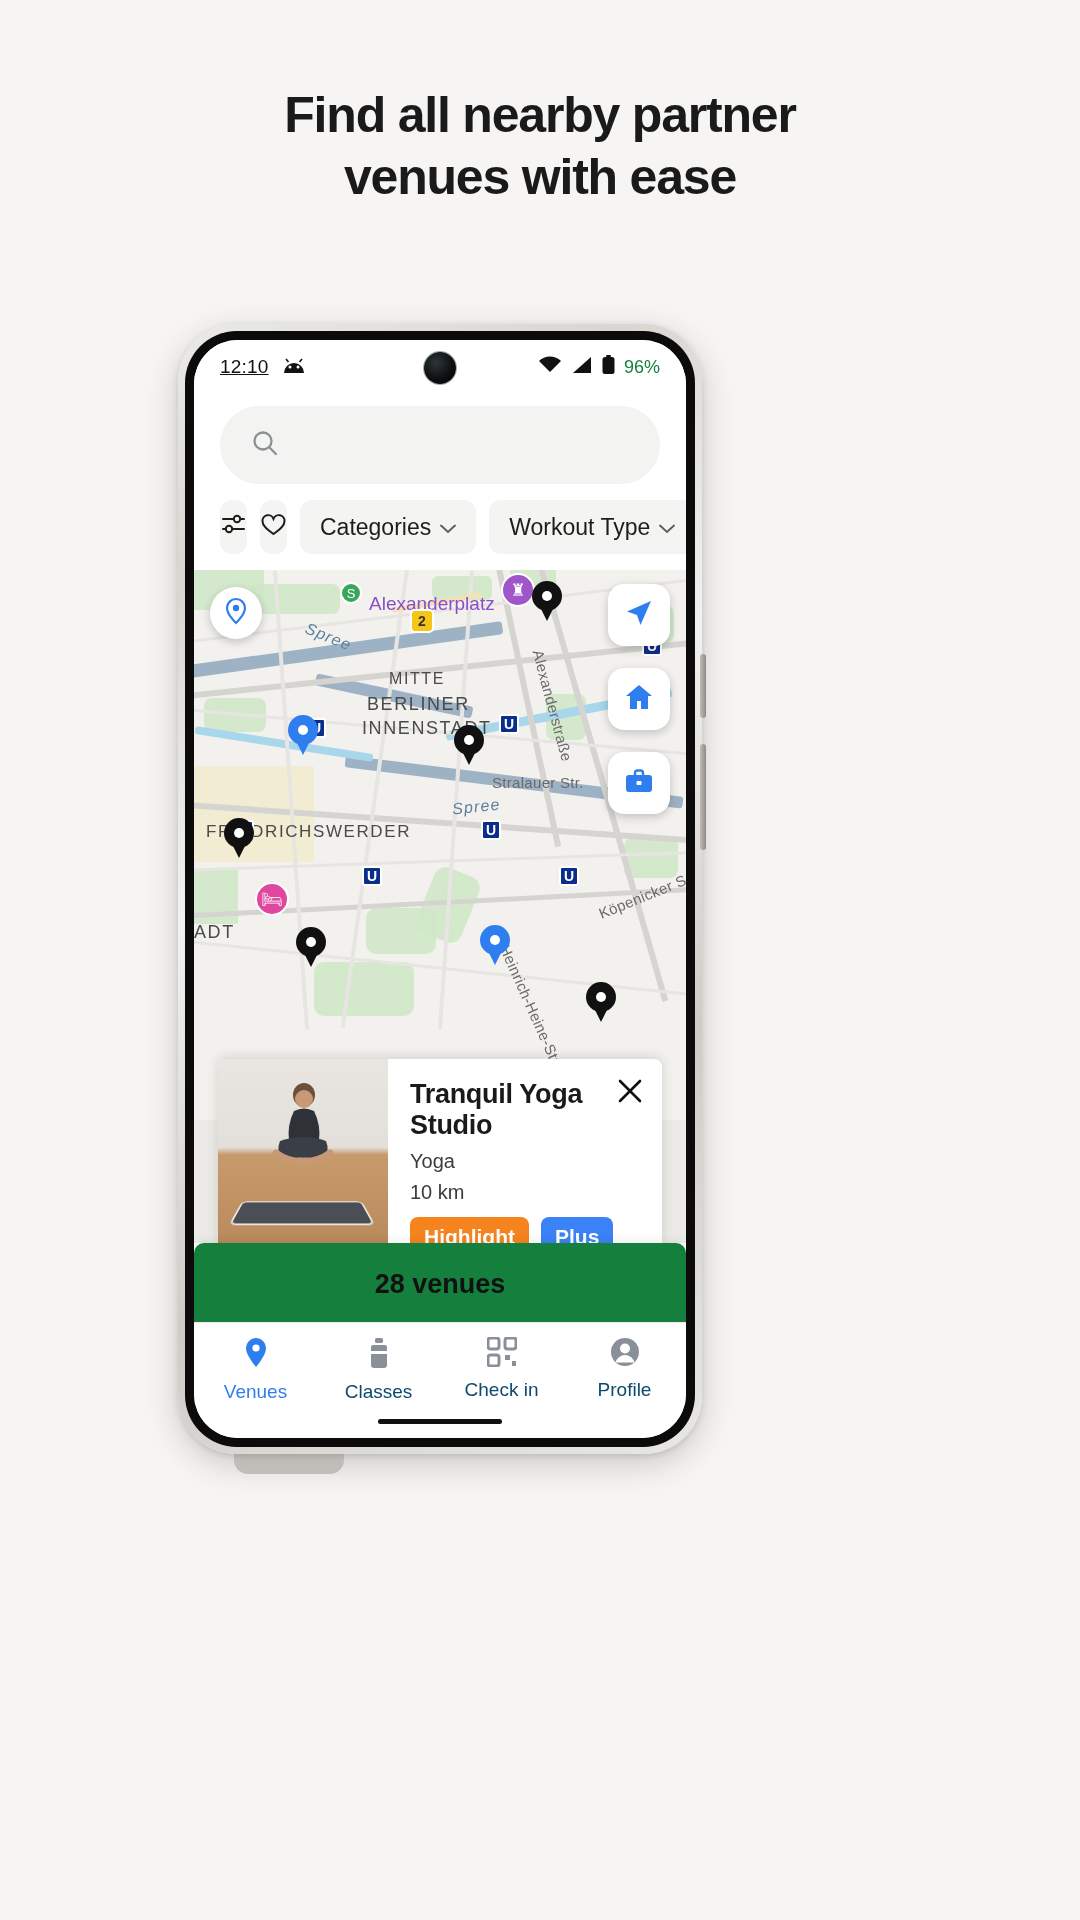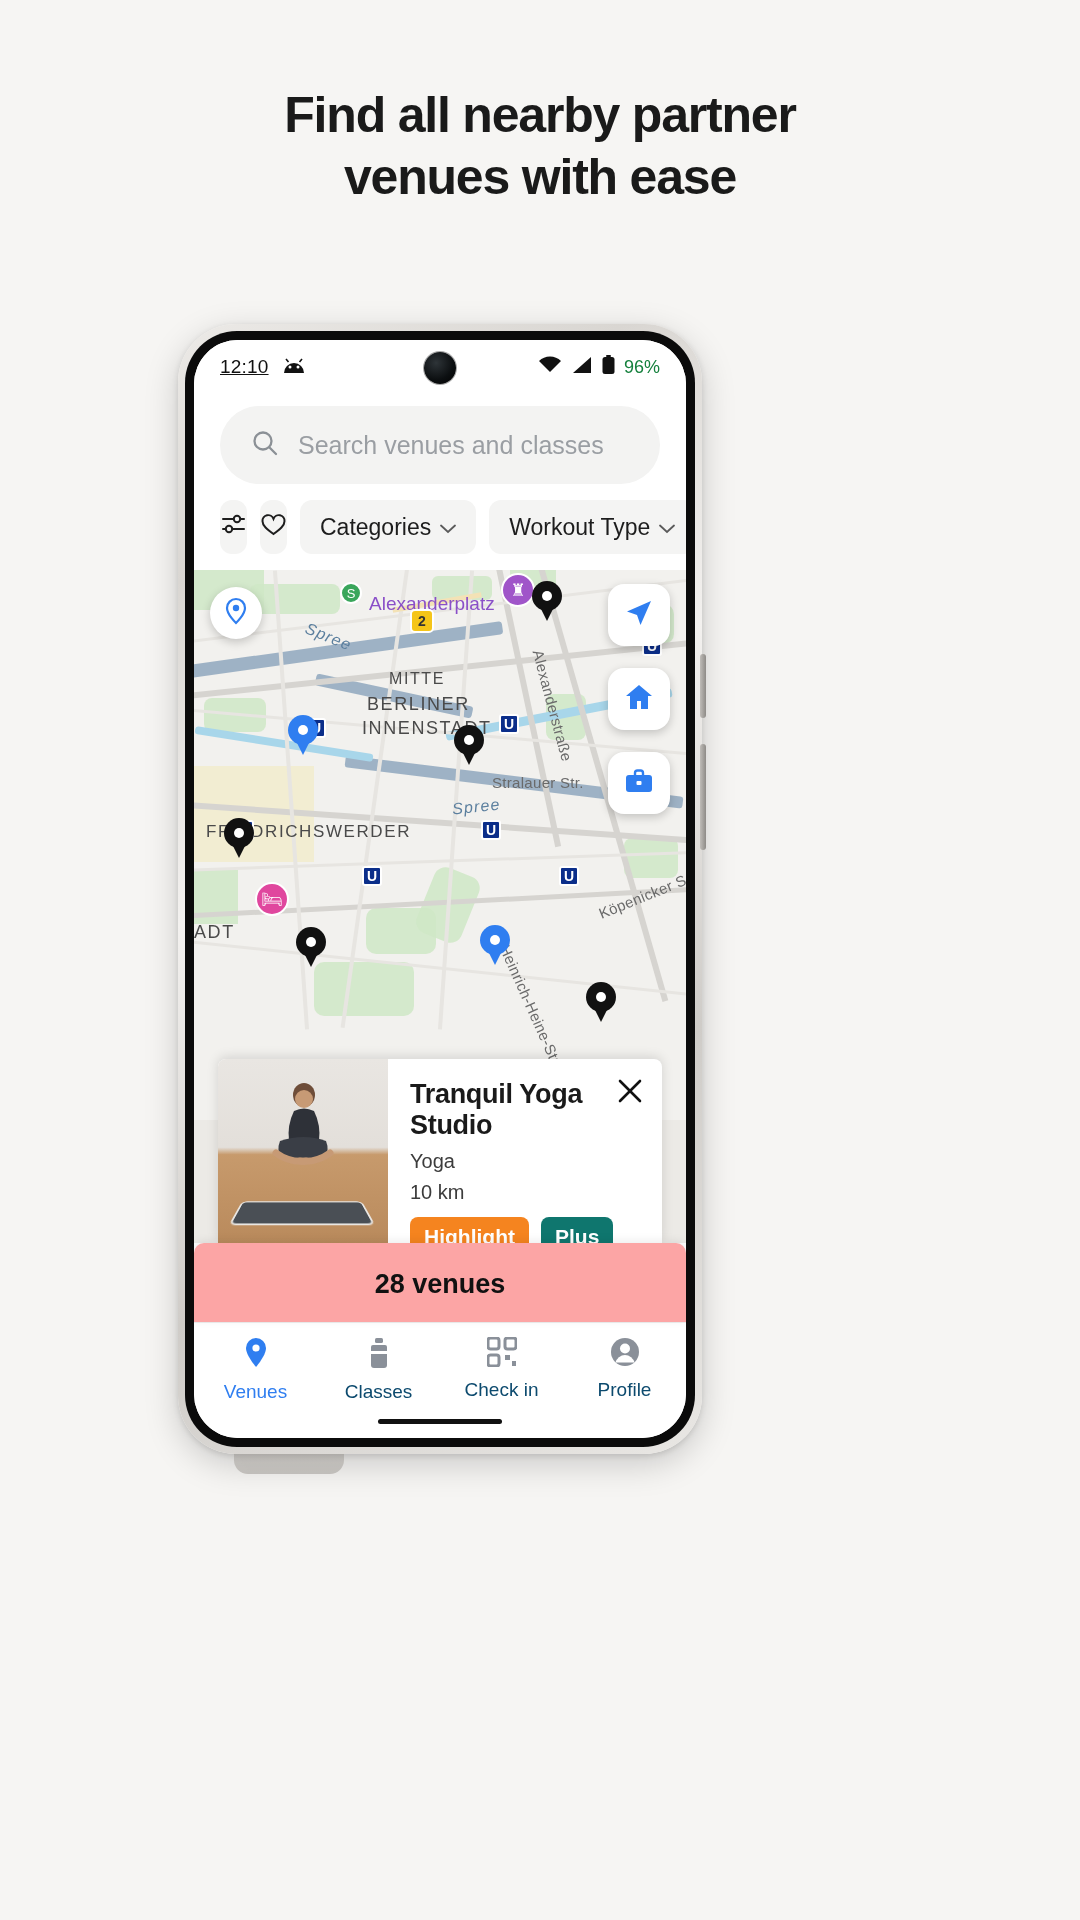--- a/index.html
+++ b/index.html
@@ -214,21 +214,21 @@
     color:#fff; font-size:21px; font-weight:bold;
   }
   .close-x {
     position:absolute; right:14px; top:16px;
     width:36px; height:36px;
     display:flex; align-items:center; justify-content:center;
   }
 
   
   .count-sheet {
-    background:#fca5a5; border-radius:10px 10px 0 0;
+    background:#15803d; border-radius:10px 10px 0 0;
     padding:26px 0 22px; text-align:center;
     box-shadow:0 -2px 10px rgba(0,0,0,.08);
     position:relative; z-index:4;
   }
   .count-text { font-size:27px; font-weight:bold; color:#111; }
 
   
   .bottom-nav {
     background:#fff; display:flex;
     padding:14px 0 10px;
@@ -293,21 +293,20 @@
         </div>
 
         <div class="search-wrap">
           <div class="search-bar">
             <span>
               <svg width="30" height="30" viewBox="0 0 30 30">
                   <circle cx="13" cy="13" r="8.5" stroke="#8b9096" stroke-width="2.3" fill="none"></circle>
                   <line x1="19.5" y1="19.5" x2="26" y2="26" stroke="#8b9096" stroke-width="2.3" stroke-linecap="round"></line>
                 </svg>
             </span>
-            <span class="search-placeholder">Search venues and classes</span>
           </div>
         </div>
 
         <div class="chips">
           <div class="chip icon-only">
             <span>
               <svg width="27" height="27" viewBox="0 0 27 27">
                 <line x1="3" y1="8" x2="24" y2="8" stroke="#1d1d1d" stroke-width="2" stroke-linecap="round"></line>
                 <line x1="3" y1="18" x2="24" y2="18" stroke="#1d1d1d" stroke-width="2" stroke-linecap="round"></line>
                 <circle cx="17" cy="8" r="3.2" fill="#f4f4f3" stroke="#1d1d1d" stroke-width="2"></circle>
@@ -481,21 +480,21 @@
                 </svg>
               </div>
               <div class="mat"></div>
             </div>
             <div class="venue-body">
               <div class="venue-title">Tranquil Yoga Studio</div>
               <div class="venue-sub">Yoga</div>
               <div class="venue-dist">10 km</div>
               <div class="venue-badges">
                 <span class="badge" style="background:#f5841f;">Highlight</span>
-                <span class="badge" style="background:#0f766e;">Plus</span>
+                <span class="badge" style="background:#3b82f6;">Plus</span>
               </div>
               <div class="close-x">
                 <span>
                   <svg width="30" height="30" viewBox="0 0 30 30">
                       <line x1="5" y1="5" x2="25" y2="25" stroke="#111" stroke-width="2.6" stroke-linecap="round"></line>
                       <line x1="25" y1="5" x2="5" y2="25" stroke="#111" stroke-width="2.6" stroke-linecap="round"></line>
                     </svg>
                 </span>
               </div>
             </div>

